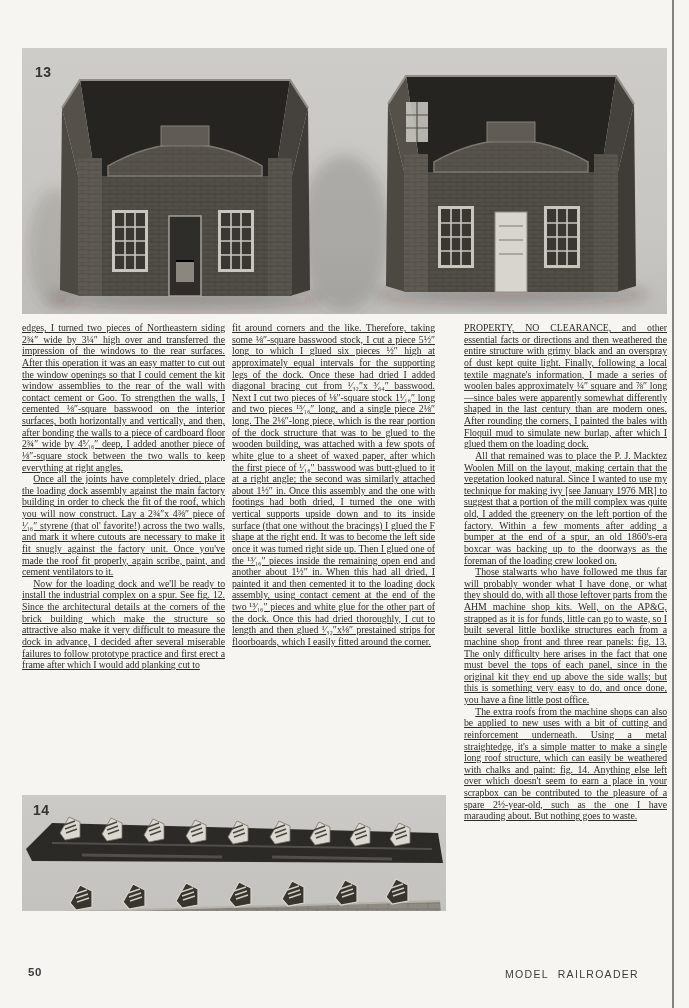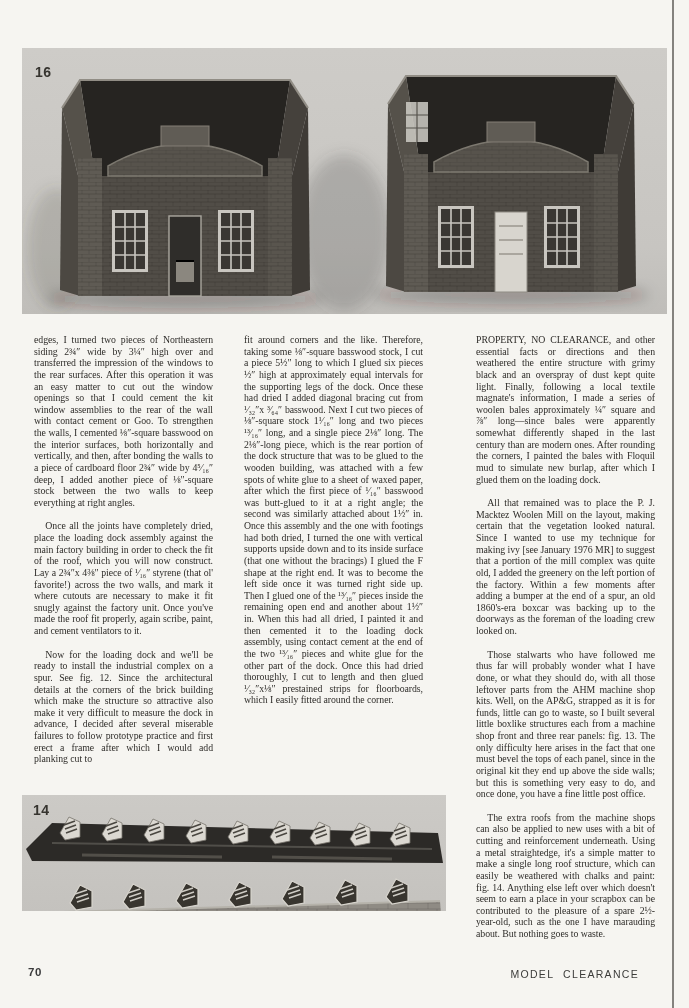--- a/index.html
+++ b/index.html
@@ -20,21 +20,21 @@
   #label14{left:11px;top:7px;}
   
   .col{
     position:absolute;top:322px;width:203px;
     font-size:9.8px;line-height:11.63px;text-align:justify;
     overflow:hidden;letter-spacing:-0.05px;
   }
   #col1{left:22px;height:459px;}
   #col2{left:232px;height:459px;}
   #col3{left:464px;height:643px;}
-  .col p{margin:12px;text-indent:1.15em;}
+  .col p{margin:0;text-indent:1.15em;text-decoration:underline;}
   .col p.cont{text-indent:0;}
   
   .footer-page-num{
     position:absolute;left:28px;top:966px;
     font-family:"Liberation Sans",sans-serif;font-size:11.5px;
     font-weight:700;color:#3b3b3c;letter-spacing:.5px;
   }
   .footer-mag{
     position:absolute;right:50px;top:968px;
     font-family:"Liberation Sans",sans-serif;font-size:10.5px;
@@ -118,21 +118,21 @@
 
       <g transform="translate(354,18)">
         <use href="#bldg"></use>
         <rect x="119" y="146" width="32" height="80" fill="#d8d5ce" stroke="#8f8b84" stroke-width="1"></rect>
         <path d="M123 160H147 M123 174H147 M123 188H147" stroke="#9b978f" stroke-width="1.4"></path>
 
         <rect x="30" y="36" width="22" height="40" fill="#cfccc5" opacity="0.85"></rect>
         <path d="M30 49H52 M30 62H52 M41 36V76" stroke="#55524c" stroke-width="1.2"></path>
       </g>
     </svg>
-    <span class="fig-label" id="label13">16</span>
+    <span class="fig-label" id="label13">13</span>
   </div>
 
   <div class="col" id="col1">
     <p class="cont">edges, I turned two pieces of Northeastern siding 2¾″ wide by 3¼″ high over and transferred the impression of the windows to the rear surfaces. After this operation it was an easy matter to cut out the window openings so that I could cement the kit window assemblies to the rear of the wall with contact cement or Goo. To strengthen the walls, I cemented ⅛″-square basswood on the interior surfaces, both horizontally and vertically, and then, after bonding the walls to a piece of cardboard floor 2¾″ wide by 4⁵⁄₁₆″ deep, I added another piece of ⅛″-square stock between the two walls to keep everything at right angles.</p>
     <p>Once all the joints have completely dried, place the loading dock assembly against the main factory building in order to check the fit of the roof, which you will now construct. Lay a 2¾″x 4⅜″ piece of ¹⁄₁₆″ styrene (that ol' favorite!) across the two walls, and mark it where cutouts are necessary to make it fit snugly against the factory unit. Once you've made the roof fit properly, again scribe, paint, and cement ventilators to it.</p>
     <p>Now for the loading dock and we'll be ready to install the industrial complex on a spur. See fig. 12. Since the architectural details at the corners of the brick building which make the structure so attractive also make it very difficult to measure the dock in advance, I decided after several miserable failures to follow prototype practice and first erect a frame after which I would add planking cut to</p>
   </div>
 
   <div class="col" id="col2">
     <p class="cont">fit around corners and the like. Therefore, taking some ⅛″-square basswood stock, I cut a piece 5½″ long to which I glued six pieces ½″ high at approximately equal intervals for the supporting legs of the dock. Once these had dried I added diagonal bracing cut from ¹⁄₃₂″x ³⁄₆₄″ basswood. Next I cut two pieces of ⅛″-square stock 1¹⁄₁₆″ long and two pieces ¹³⁄₁₆″ long, and a single piece 2⅛″ long. The 2⅛″-long piece, which is the rear portion of the dock structure that was to be glued to the wooden building, was attached with a few spots of white glue to a sheet of waxed paper, after which the first piece of ¹⁄₁₆″ basswood was butt-glued to it at a right angle; the second was similarly attached about 1½″ in. Once this assembly and the one with footings had both dried, I turned the one with vertical supports upside down and to its inside surface (that one without the bracings) I glued the F shape at the right end. It was to become the left side once it was turned right side up. Then I glued one of the ¹³⁄₁₆″ pieces inside the remaining open end and another about 1½″ in. When this had all dried, I painted it and then cemented it to the loading dock assembly, using contact cement at the end of the two ¹³⁄₁₆″ pieces and white glue for the other part of the dock. Once this had dried thoroughly, I cut to length and then glued ¹⁄₃₂″x⅛″ prestained strips for floorboards, which I easily fitted around the corner.</p>
@@ -194,17 +194,17 @@
         <use href="#ventD" x="154" y="88"></use>
         <use href="#ventD" x="207" y="87"></use>
         <use href="#ventD" x="260" y="86"></use>
         <use href="#ventD" x="313" y="85"></use>
         <use href="#ventD" x="364" y="84"></use>
       </g>
     </svg>
     <span class="fig-label" id="label14">14</span>
   </div>
 
-  <span class="footer-page-num">70</span>
-  <span class="footer-mag">MODEL CLEARANCE</span>
+  <span class="footer-page-num">50</span>
+  <span class="footer-mag">MODEL RAILROADER</span>
 
   <div class="edge-line"></div>
 </div>
 
 </body></html>

